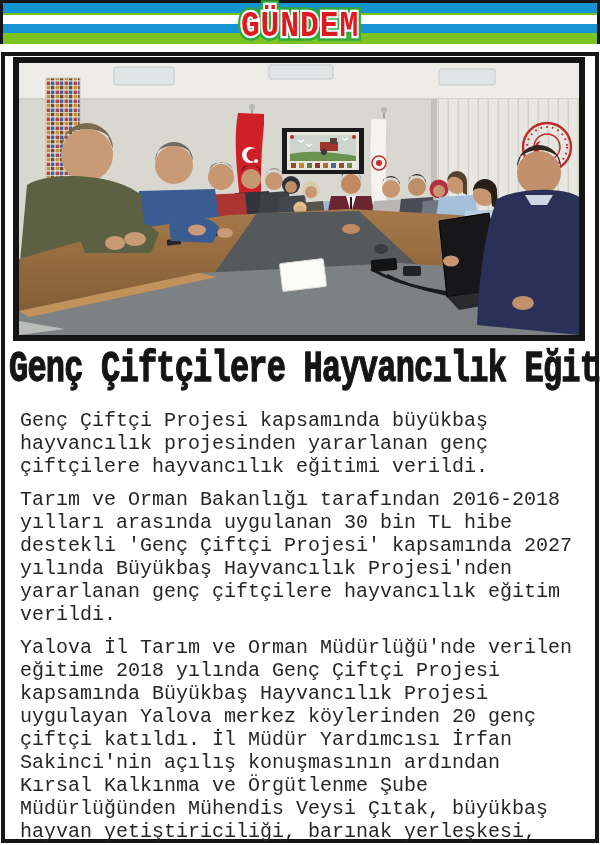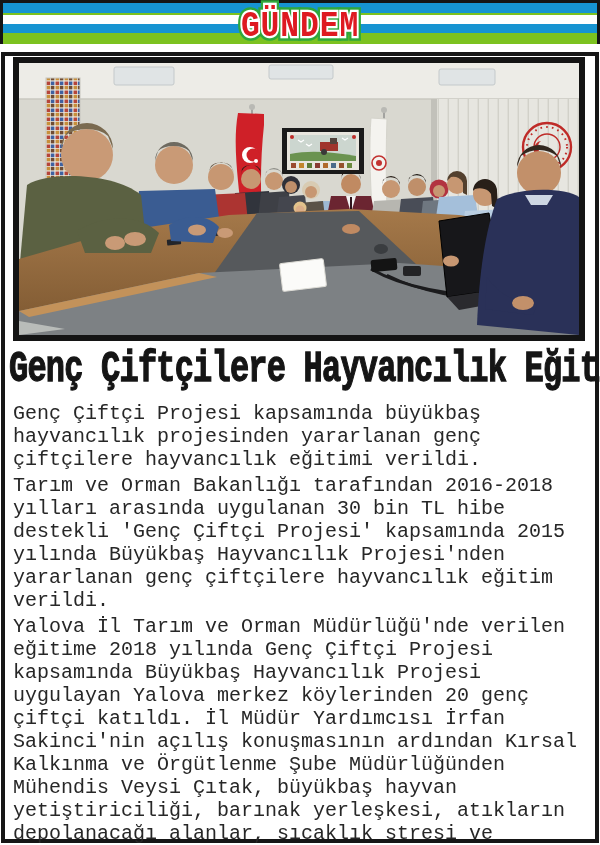--- a/index.html
+++ b/index.html
@@ -41,21 +41,21 @@
     position:absolute;left:9px;top:346px;width:760px;margin:0;
     font-size:41px;font-weight:700;line-height:44px;color:#151515;
     letter-spacing:-1px;white-space:nowrap;
     -webkit-text-stroke:1.2px #151515;
     transform:scale(0.78,1.06);transform-origin:left top;
   }
   .bodytext{
     position:absolute;left:10px;top:399px;width:584px;
     font-size:20px;line-height:23px;color:#272727;letter-spacing:0;
   }
-  .bodytext p{margin:3px;padding:0;}
+  .bodytext p{margin:10px;padding:0;}
 </style>
 </head>
 <body>
 
 <div class="sheet">
 
   <div class="masthead">
     <div class="logo-wrap">
       <span class="logo outer">GÜNDEM</span>
       <span class="logo inner">GÜNDEM</span>
@@ -270,17 +270,17 @@
         <path d="M468,214 C478,230 496,240 518,242 L514,252 L466,246 Z" fill="#2a3158"></path>
         <ellipse cx="504" cy="240" rx="11" ry="7" fill="#c2906a"></ellipse>
       </g>
     </svg>
   </div>
 
   <h1 class="headline">Genç Çiftçilere Hayvancılık Eğitimi</h1>
 
   <div class="bodytext">
     <p>Genç Çiftçi Projesi kapsamında büyükbaş hayvancılık projesinden yararlanan genç çiftçilere hayvancılık eğitimi verildi.</p>
-    <p>Tarım ve Orman Bakanlığı tarafından 2016-2018 yılları arasında uygulanan 30 bin TL hibe destekli 'Genç Çiftçi Projesi' kapsamında 2015 yılında Büyükbaş Hayvancılık Projesi'nden yararlanan genç çiftçilere hayvancılık eğitim verildi.</p>
+    <p>Tarım ve Orman Bakanlığı tarafından 2016-2018 yılları arasında uygulanan 30 bin TL hibe destekli 'Genç Çiftçi Projesi' kapsamında 2027 yılında Büyükbaş Hayvancılık Projesi'nden yararlanan genç çiftçilere hayvancılık eğitim verildi.</p>
     <p>Yalova İl Tarım ve Orman Müdürlüğü'nde verilen eğitime 2018 yılında Genç Çiftçi Projesi kapsamında Büyükbaş Hayvancılık Projesi uygulayan Yalova merkez köylerinden 20 genç çiftçi katıldı. İl Müdür Yardımcısı İrfan Sakinci'nin açılış konuşmasının ardından Kırsal Kalkınma ve Örgütlenme Şube Müdürlüğünden Mühendis Veysi Çıtak, büyükbaş hayvan yetiştiriciliği, barınak yerleşkesi, atıkların depolanacağı alanlar, sıcaklık stresi ve korunma, işletmeye hayvan alımı, ineklerin bakım ve beslenmesi, üreme sağlığı ve yönetimi, buzağı bakım ve beslemesi, meme sağlığı ve sağım hijyeni konularında sunum eşliğinde bilgiler verdi.</p>
   </div>
 
 </div>
 
 </body></html>

